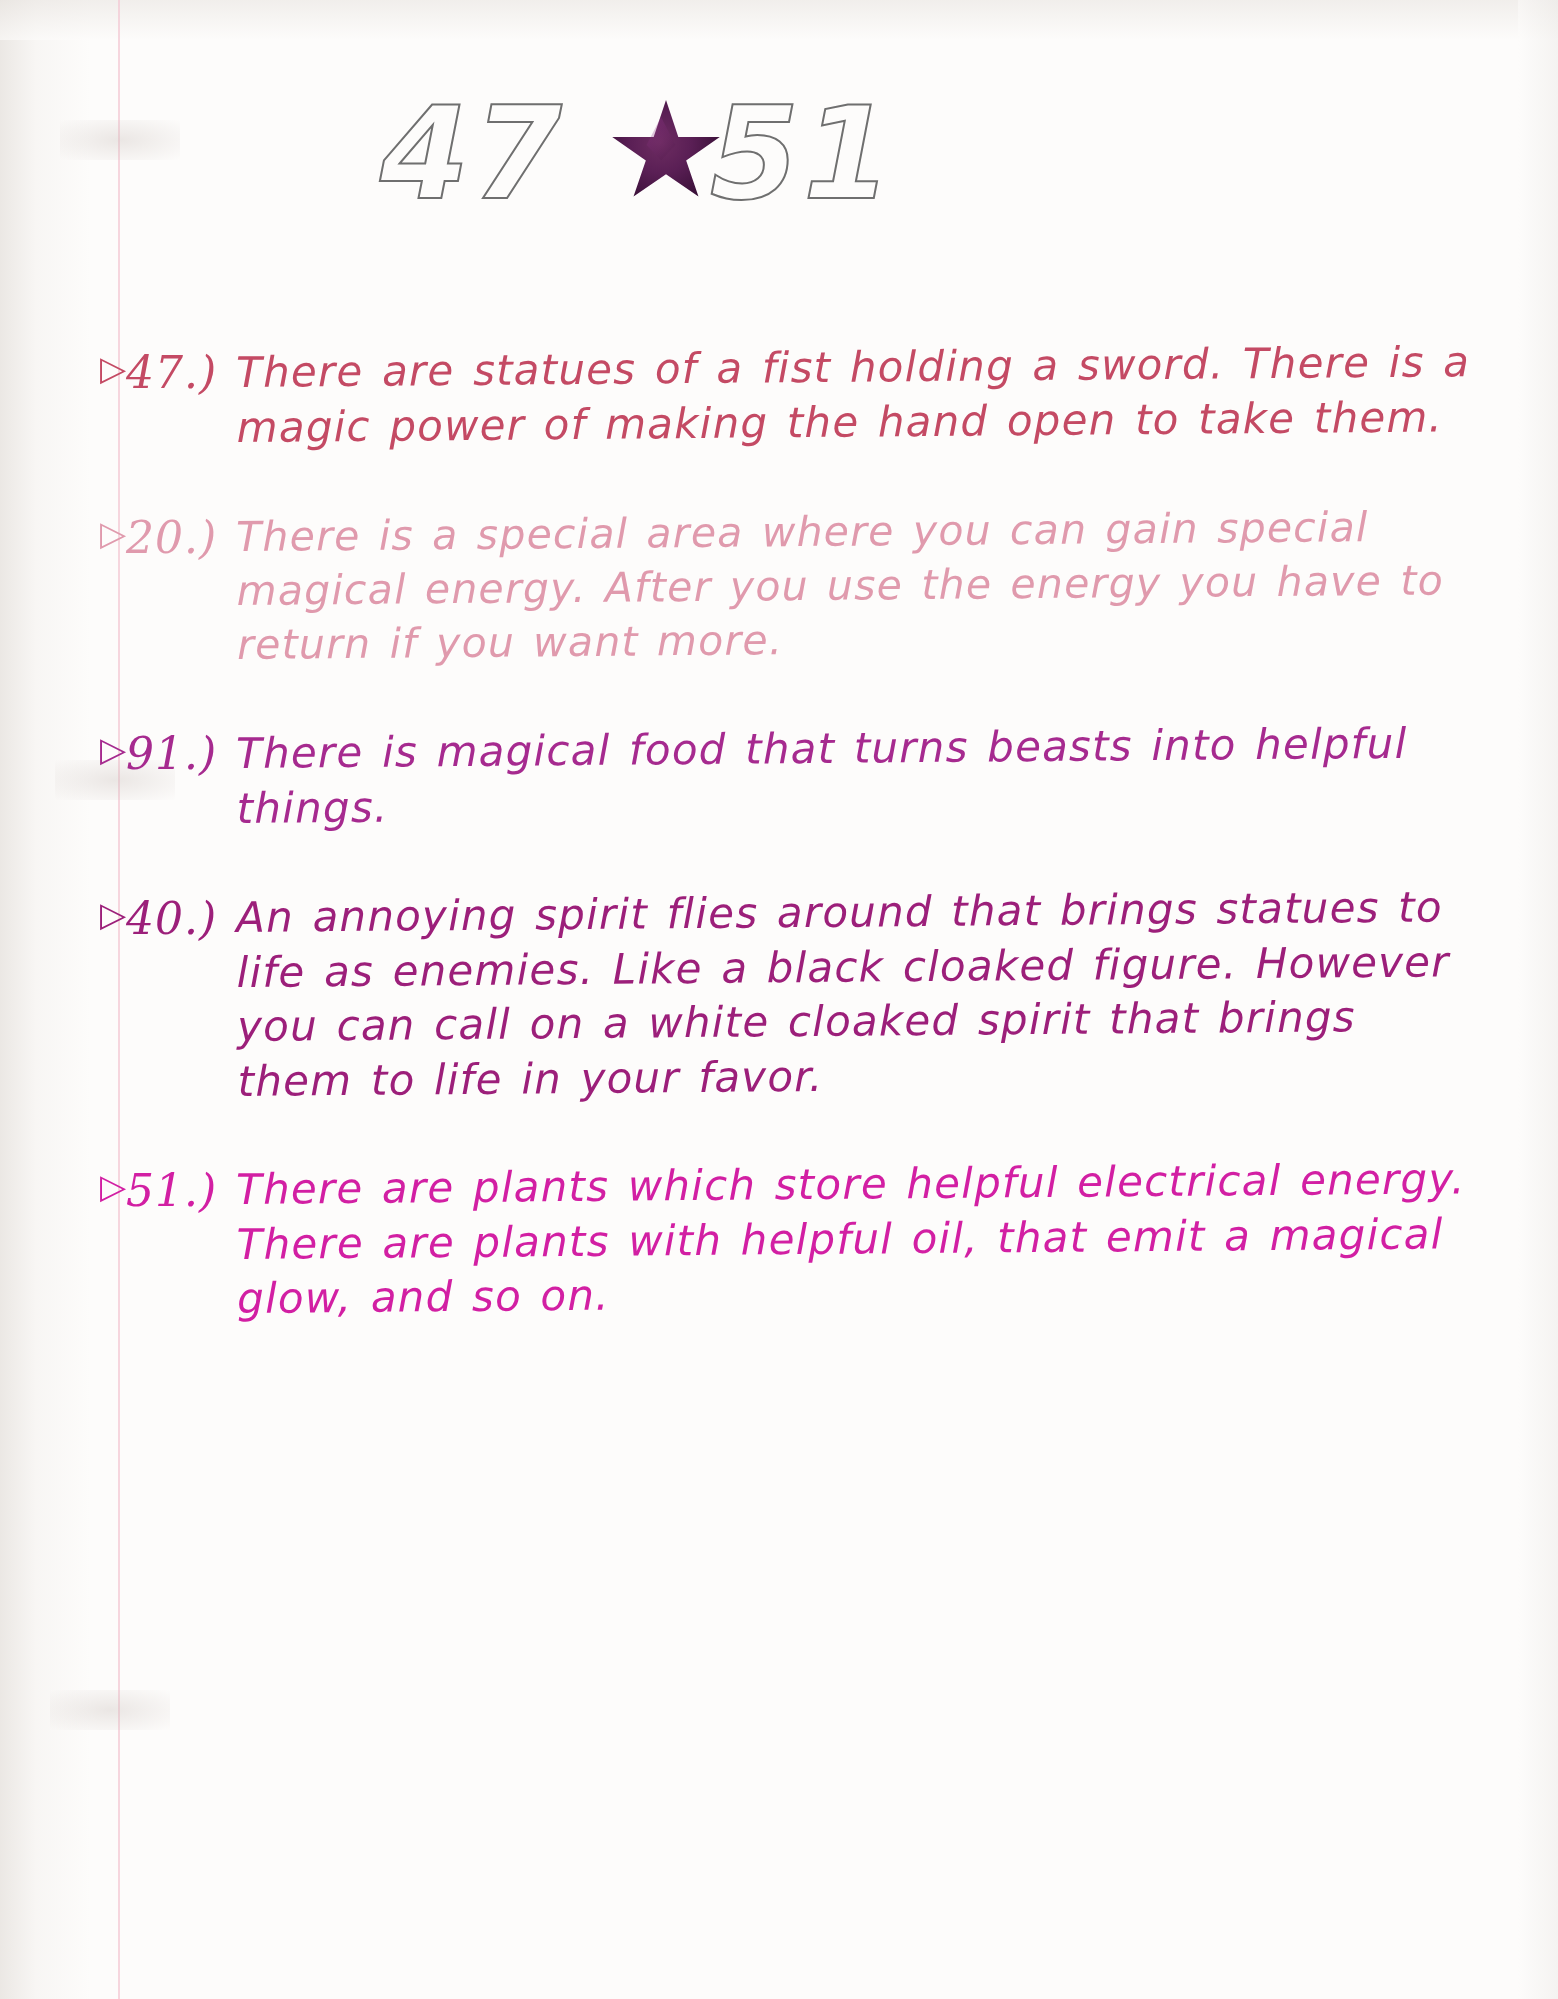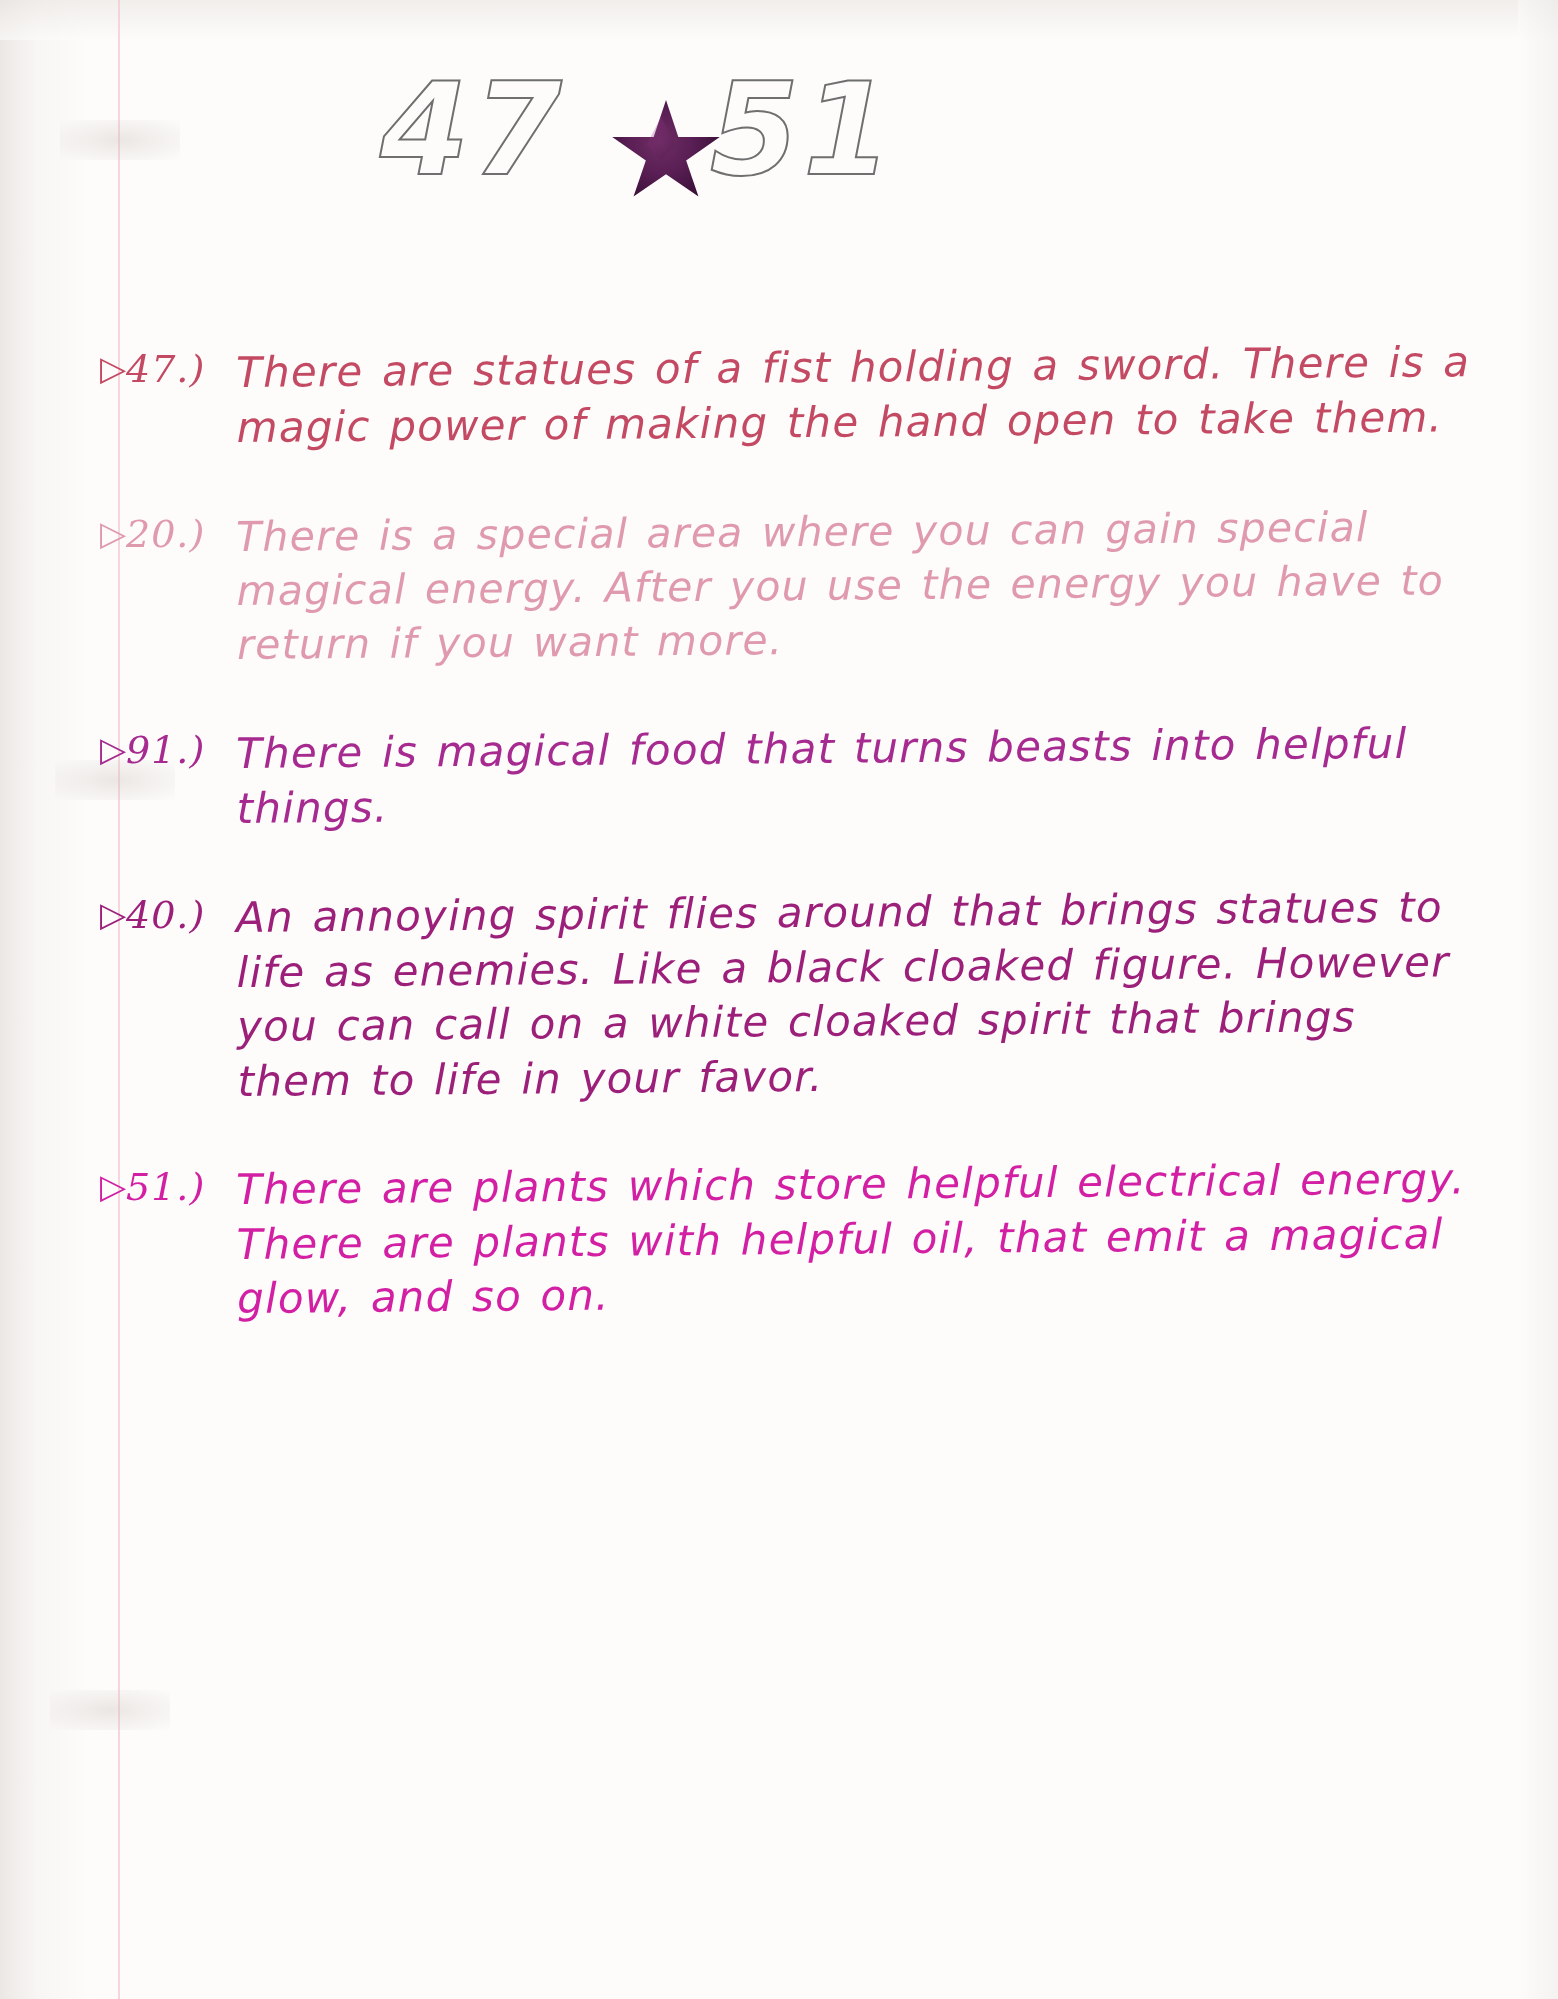--- a/index.html
+++ b/index.html
@@ -60,20 +60,21 @@
     font-family: "DejaVu Sans", sans-serif;
     font-size: 128px;
     font-weight: bold;
     font-style: italic;
     letter-spacing: 4px;
     color: transparent;
     -webkit-text-stroke: 2px #6f6f6f;
     text-shadow: none;
     line-height: 150px;
     white-space: nowrap;
+    margin-top: 24px;
   }
   .title-left { position: absolute; left: 0; top: 0; }
   .title-right { position: absolute; left: 330px; top: 0; }
   .star {
     position: absolute;
     left: 230px;
     top: 45px;
     width: 112px;
     height: 106px;
     background: radial-gradient(circle at 45% 40%, #6e2d62 0%, #5a1f55 35%, #3a1038 70%, #2a0a2c 100%);
@@ -106,21 +107,21 @@
   .bullet {
     flex: 0 0 auto;
     width: 26px;
     font-size: 34px;
     line-height: 1;
     padding-top: 6px;
   }
   .num {
     flex: 0 0 auto;
     width: 110px;
-    font-size: 38px;
+    font-size: 44px;
     font-family: "DejaVu Serif", serif;
     font-style: italic;
     padding-top: 2px;
     letter-spacing: 1px;
   }
   .body {
     flex: 1 1 auto;
     font-size: 41px;
     line-height: 1.32;
     font-family: "DejaVu Sans", sans-serif;

